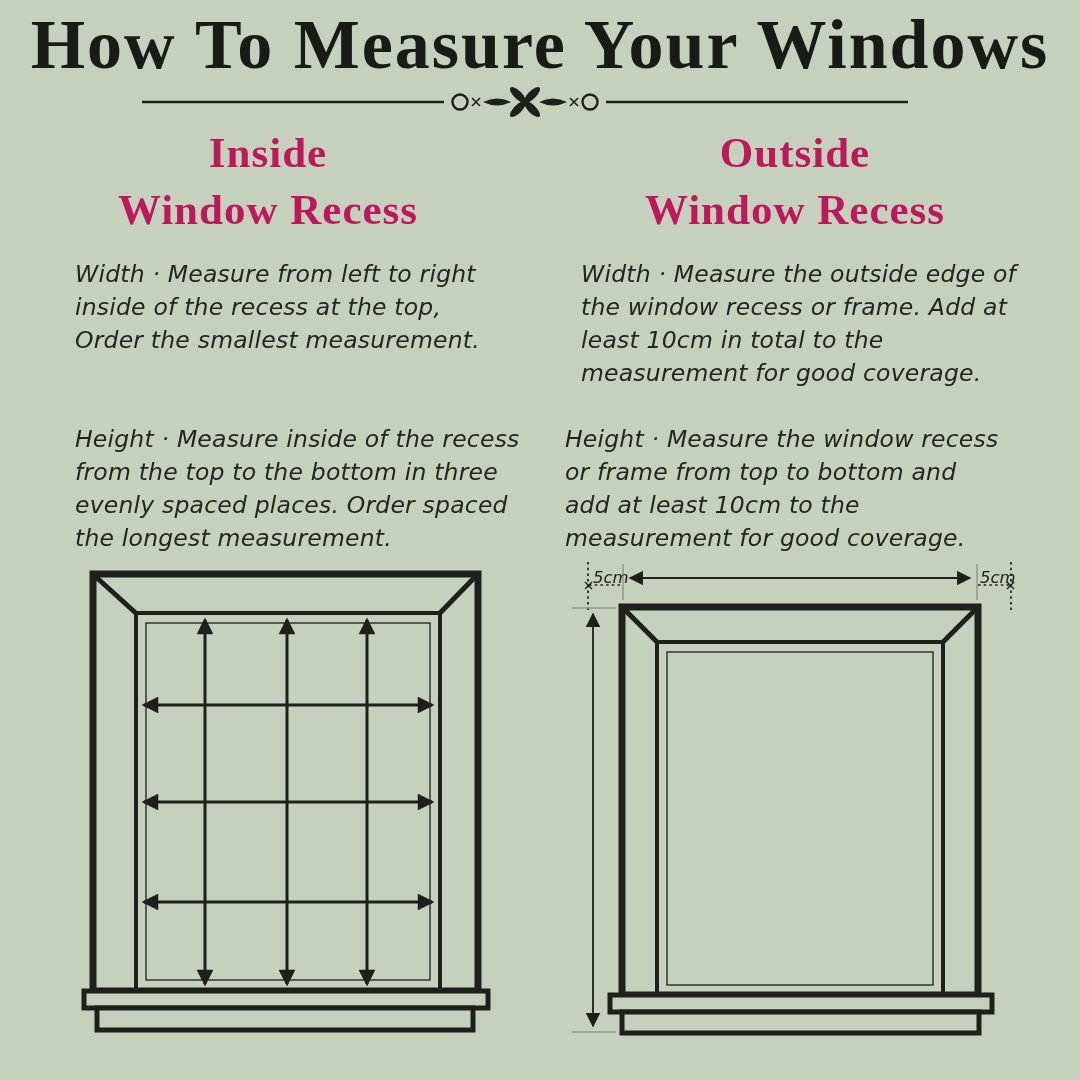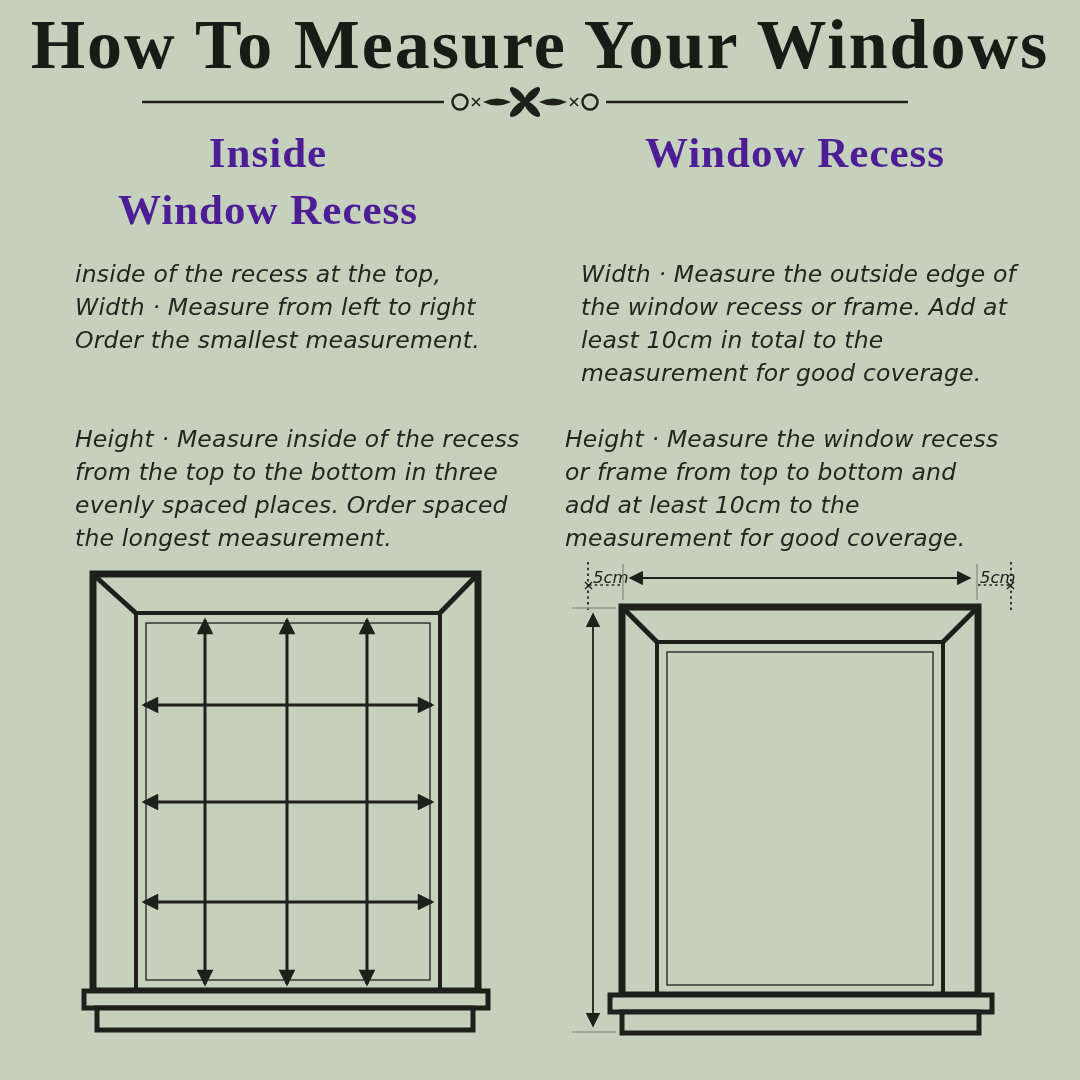--- a/index.html
+++ b/index.html
@@ -10,21 +10,21 @@
   }
   .abs{position:absolute;}
   .title{
     left:0;top:4px;width:1080px;text-align:center;
     font-family:"Liberation Serif",serif;font-weight:700;
     font-size:70px;line-height:82px;letter-spacing:2px;color:#181c16;
   }
   .heading{
     font-family:"Liberation Serif",serif;font-weight:700;
     font-size:43px;line-height:57px;letter-spacing:1px;
-    color:#4c1d95;text-align:center;
+    color:#be185d;text-align:center;
   }
   .heading span{display:block;}
   .para{
     font-style:italic;font-size:23.5px;line-height:33px;
     color:#22261f;letter-spacing:.2px;
   }
   .para span{display:block;white-space:nowrap;}
   svg text{
     font-family:"DejaVu Sans",sans-serif;font-style:italic;
     fill:#1d201b;font-size:16.5px;
@@ -56,26 +56,27 @@
       </g>
     </g>
   </g>
 </svg>
 
 <div class="abs heading" style="left:60px;top:124px;width:416px;">
   <span>Inside</span>
   <span>Window Recess</span>
 </div>
 <div class="abs heading" style="left:560px;top:124px;width:470px;">
+  <span>Outside</span>
   <span>Window Recess</span>
 </div>
 
 <div class="abs para" style="left:75px;top:258px;">
+  <span>Width · Measure from left to right</span>
   <span>inside of the recess at the top,</span>
-  <span>Width · Measure from left to right</span>
   <span>Order the smallest measurement.</span>
 </div>
 <div class="abs para" style="left:75px;top:423px;">
   <span>Height · Measure inside of the recess</span>
   <span>from the top to the bottom in three</span>
   <span>evenly spaced places. Order spaced</span>
   <span>the longest measurement.</span>
 </div>
 
 <div class="abs para" style="left:581px;top:258px;">

